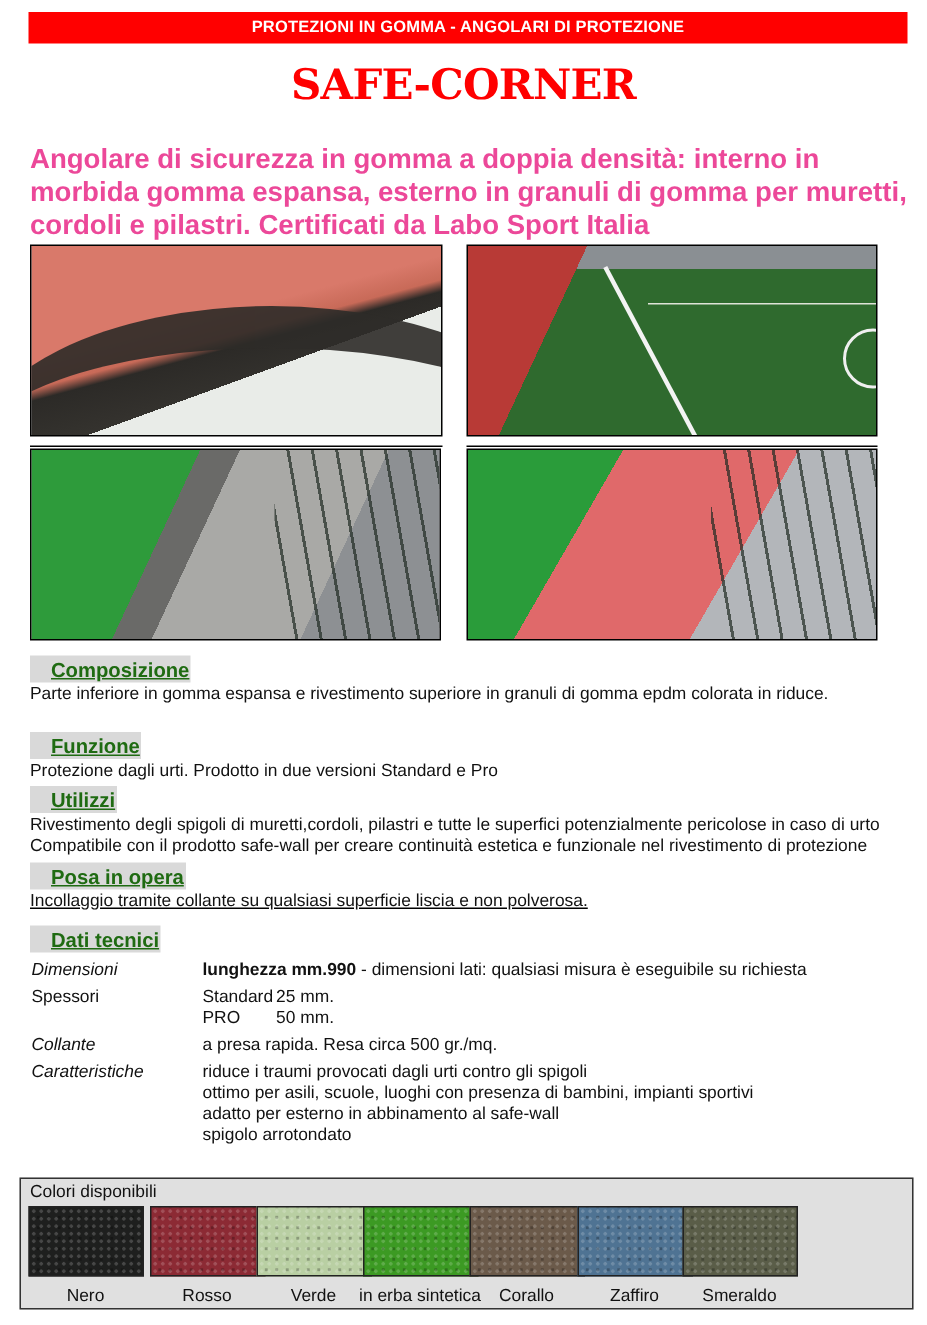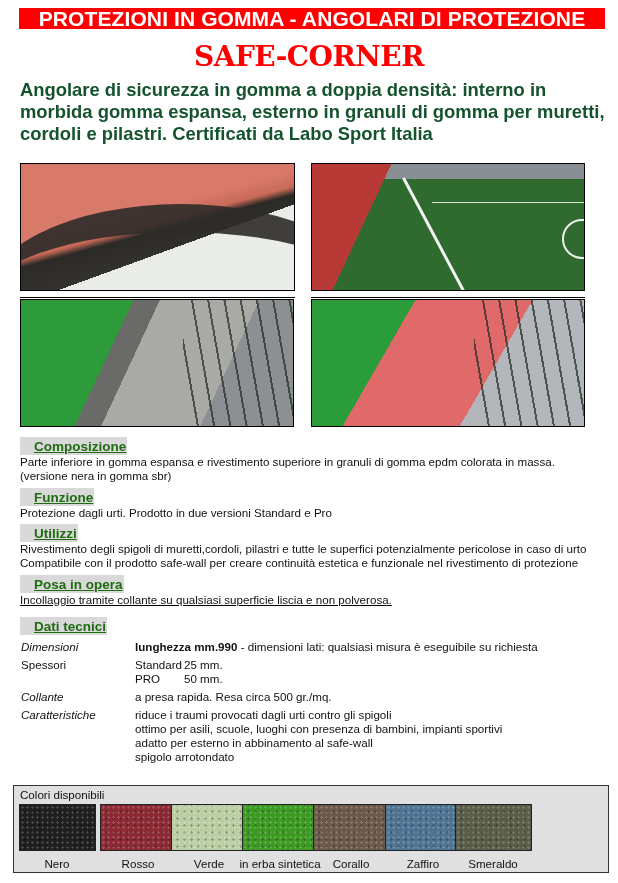--- a/index.html
+++ b/index.html
@@ -1,31 +1,31 @@
 <!DOCTYPE html>
 <html><head>
   <meta charset="utf-8">
   <style>
     * { margin: 0; padding: 0; box-sizing: border-box; }
     html, body { width: 618px; height: 883px; background: #ffffff; overflow: hidden; }
     body { position: relative; font-family: "Liberation Sans", sans-serif; color: #000; }
 
     .topbar {
       position: absolute; left: 19px; top: 8px; width: 586px; height: 21px;
-      background: #ff0000; color: #ffffff; font-weight: bold; font-size: 21px;
+      background: #ff0000; color: #ffffff; font-weight: bold; font-size: 11px;
       text-align: center; line-height: 21px; letter-spacing: 0.1px;
     }
     .product-title {
       position: absolute; left: 0; top: 40px; width: 618px; text-align: center;
       font-family: "DejaVu Serif", "Liberation Serif", serif; font-weight: bold;
       font-size: 28px; color: #ff0000; letter-spacing: -0.5px; line-height: 34px;
     }
     .lead {
-      position: absolute; left: 20px; top: 79px; width: 590px;
-      font-weight: bold; font-size: 18.4px; line-height: 22px; color: #14532d;
+      position: absolute; left: 20px; top: 95px; width: 590px;
+      font-weight: bold; font-size: 18.4px; line-height: 22px; color: #ec4899;
     }
 
     .photo {
       position: absolute; border: 1px solid #000; overflow: hidden;
     }
     .p1 { left: 20px; top: 163px; width: 275px; height: 128px;
       background:
         linear-gradient(160deg, transparent 0 62%, #e9ece8 62% 100%),
         linear-gradient(165deg, #d9796a 0 40%, #c86a58 48%, #2c2a27 52%, #3a3833 78%, #e7ebe7 80%);
     }
@@ -98,22 +98,21 @@
 <div class="rule r2"></div>
 <div class="photo p3">
     <div class="fence"></div>
   </div>
 <div class="photo p4">
     <div class="fence"></div>
   </div>
 
 <div class="section" style="top:437px;">
   <div class="sec-head">Composizione</div>
-  <div class="sec-body">Parte inferiore in gomma espansa e rivestimento superiore in granuli di gomma epdm colorata in massa.</div>
-  <div class="sec-body">(versione nera in gomma sbr)</div>
+  <div class="sec-body">Parte inferiore in gomma espansa e rivestimento superiore in granuli di gomma epdm colorata in riduce.</div>
 </div>
 
 <div class="section" style="top:488px;">
   <div class="sec-head">Funzione</div>
   <div class="sec-body">Protezione dagli urti. Prodotto in due versioni Standard e Pro</div>
 </div>
 
 <div class="section" style="top:524px;">
   <div class="sec-head">Utilizzi</div>
   <div class="sec-body">Rivestimento degli spigoli di muretti,cordoli, pilastri e tutte le superfici potenzialmente pericolose in caso di urto</div>

